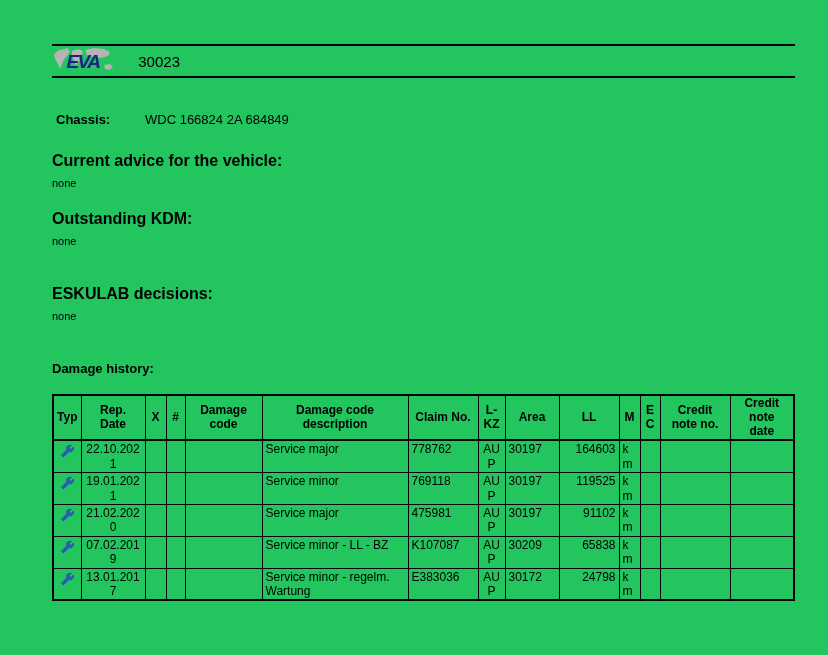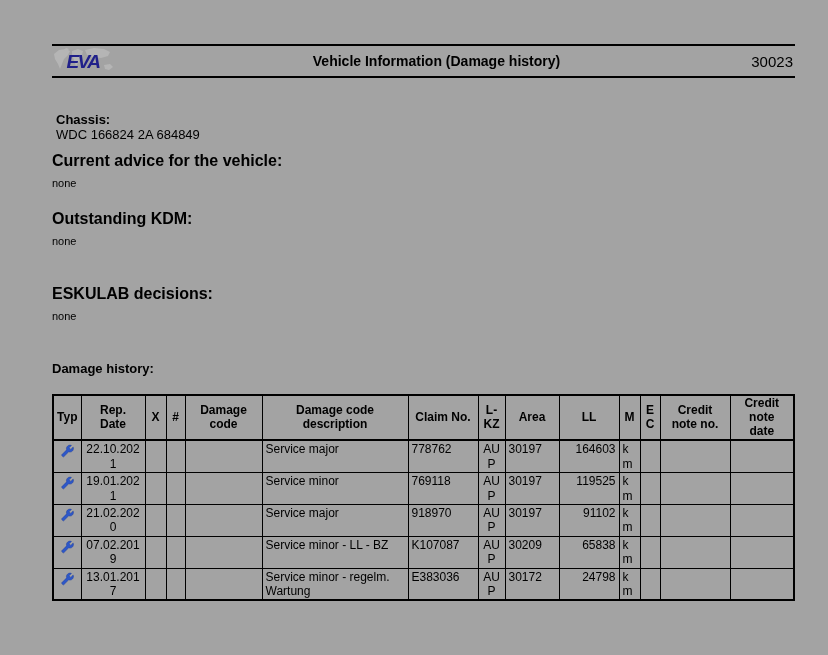--- a/index.html
+++ b/index.html
@@ -1,30 +1,30 @@
 <!DOCTYPE html>
 <html><head>
 <meta charset="utf-8">
 <style>
   * { margin: 0; padding: 0; box-sizing: border-box; }
   html, body { background: #fff; }
   body { width: 828px; height: 655px; overflow: hidden;
          font-family: "Liberation Sans", sans-serif; color: #000; }
-  .page { position: relative; width: 828px; height: 655px; background: #a3a3a3; }
+  .page { position: relative; width: 828px; height: 655px; background: #22c55e; }
 
   
   .header-band { position: absolute; left: 52px; top: 44px; width: 743px; height: 34px;
     border-top: 2px solid #000; border-bottom: 2px solid #000;
     display: flex; align-items: center; }
   .logo-wrap { width: 78px; flex: 0 0 78px; display: flex; align-items: center; }
   .page-title { flex: 1 1 auto; text-align: center; font-weight: bold; font-size: 14px; }
   .page-number { flex: 0 0 52px; text-align: right; font-size: 15px; padding-right: 2px; }
 
   
-  .chassis-row { position: absolute; left: 56px; top: 112px; display: flex; font-size: 13px; flex-direction: column; }
+  .chassis-row { position: absolute; left: 56px; top: 112px; display: flex; font-size: 13px; }
   .chassis-row .lbl { font-weight: bold; width: 89px; }
   .section { position: absolute; left: 52px; }
   .section .lbl { font-weight: bold; font-size: 16px; }
   .section .val { font-size: 11px; margin-top: 7px; }
   .sec-advice { top: 152px; }
   .sec-kdm { top: 210px; }
   .sec-eskulab { top: 285px; }
   .damage-label { position: absolute; left: 52px; top: 361px; font-weight: bold; font-size: 13px; }
 
   
@@ -57,21 +57,20 @@
         <g fill="#b5b5b5">
           <path d="M2 8 L7 4 L14 3 L18 5 L16 9 L12 13 L10 18 L8 23 L6 18 L3 13 Z"></path>
           <path d="M20 5 L26 3 L31 5 L30 9 L27 15 L24 20 L22 14 L20 9 Z"></path>
           <path d="M33 4 L42 2 L52 3 L58 6 L56 10 L49 12 L41 11 L35 9 Z"></path>
           <path d="M52 19 L58 18 L61 21 L57 24 L53 23 Z"></path>
           <path d="M12 4 L14 2 L17 3 L15 5 Z"></path>
         </g>
         <text x="31" y="22" text-anchor="middle" font-family="Liberation Sans, sans-serif" font-size="19" font-weight="bold" font-style="italic" letter-spacing="-1.5" fill="#20208a">EVA</text>
       </svg>
     </div>
-    <div class="page-title">Vehicle Information (Damage history)</div>
     <div class="page-number">30023</div>
   </div>
 
   <div class="chassis-row">
     <span class="lbl">Chassis:</span>
     <span class="val">WDC 166824 2A 684849</span>
   </div>
 
   <div class="section sec-advice">
     <div class="lbl">Current advice for the vehicle:</div>
@@ -185,21 +184,21 @@
         <g transform="scale(-1,1) translate(-24,0)">
           <path fill="#2d57c8" stroke="#1b3a96" stroke-width="0.8" d="M22.7 19l-9.1-9.1c.9-2.3.4-5-1.5-6.9-2-2-5-2.4-7.4-1.3L9 6 6 9 1.6 4.7C.4 7.1.9 10.1 2.9 12.1c1.9 1.9 4.6 2.4 6.9 1.5l9.1 9.1c.4.4 1 .4 1.4 0l2.3-2.3c.5-.4.5-1.1.1-1.4z"></path>
         </g>
       </svg>
     </td>
     <td class="date-cell">21.02.2020</td>
     <td class="x-cell"></td>
     <td></td>
     <td></td>
     <td class="desc-cell">Service major</td>
-    <td class="claim-cell">918970</td>
+    <td class="claim-cell">475981</td>
     <td class="lkz-cell">AU P</td>
     <td class="area-cell">30197</td>
     <td class="ll-cell">91102</td>
     <td class="m-cell">km</td>
     <td></td>
     <td></td>
     <td></td>
   </tr>
 
   <tr>

